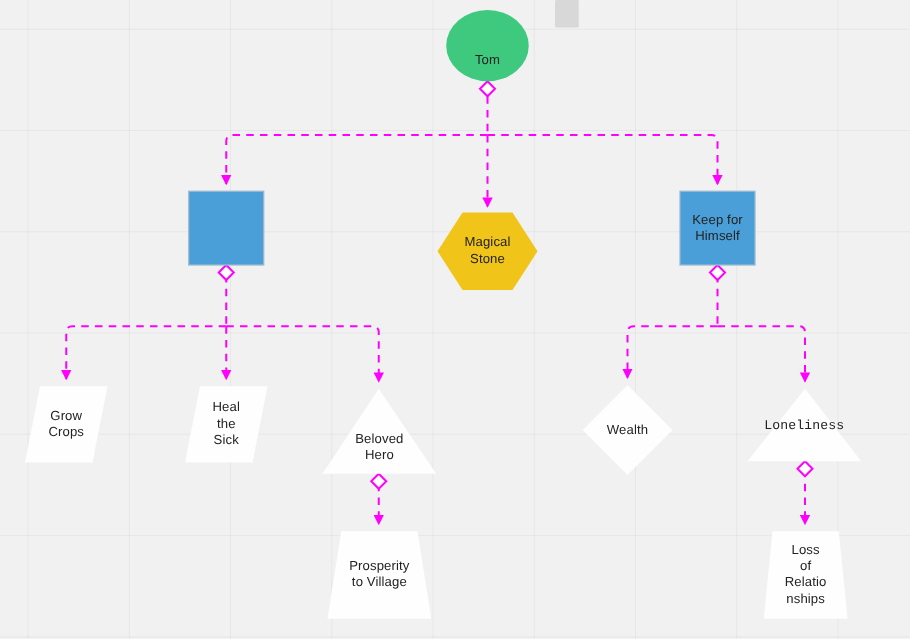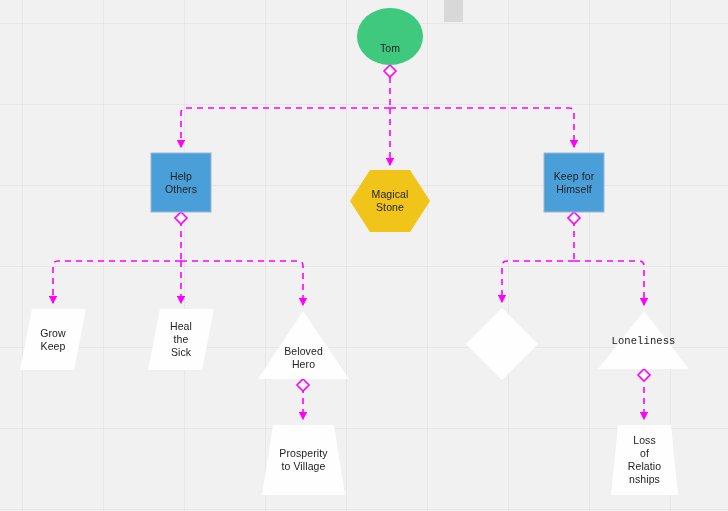--- a/index.html
+++ b/index.html
@@ -128,50 +128,50 @@
       <polygon points="273,425 334,425 345,495 262,495" fill="#fefefe"></polygon>
 
       <polygon points="618,425 671,425 678,495 611,495" fill="#fefefe"></polygon>
     </g>
   </svg>
 
   <div class="node" style="left:357px; top:20px; width:66px; height:57px;">
     <span class="lbl">Tom</span>
   </div>
 
-  <div class="node" style="left:151px; top:153px; width:60px; height:59px;">
-    <span class="lbl">Help Others</span>
-  </div>
 
   <div class="node" style="left:350px; top:170px; width:80px; height:62px;justify-content:center;">
     <span class="lbl">Magical
 Stone</span>
   </div>
 
   <div class="node" style="left:544px; top:153px; width:60px; height:59px;align-items:center;">
     <span class="lbl">Keep for
 Himself</span>
   </div>
 
   <div class="node" style="left:20px; top:309px; width:66px; height:61px;">
     <span class="lbl">Grow
-Keep</span>
+Crops</span>
   </div>
 
   <div class="node" style="left:148px; top:309px; width:66px; height:61px;">
     <span class="lbl">Heal
 the
 Sick</span>
   </div>
 
   <div class="node" style="left:258px; top:311px; width:91px; height:68px; align-items:flex-end; padding-bottom:8px;">
     <span class="lbl">Beloved
 Hero</span>
   </div>
 
+  <div class="node" style="left:466px; top:308px; width:72px; height:72px;">
+    <span class="lbl">Wealth</span>
+  </div>
 
   <div class="node" style="left:598px; top:311px; width:91px; height:68px; align-items:center; padding-bottom:7px;font-family:Liberation Mono, monospace;">
     <span class="lbl">Loneliness</span>
   </div>
 
   <div class="node" style="left:262px; top:425px; width:83px; height:70px;">
     <span class="lbl">Prosperity
 to Village</span>
   </div>
 

